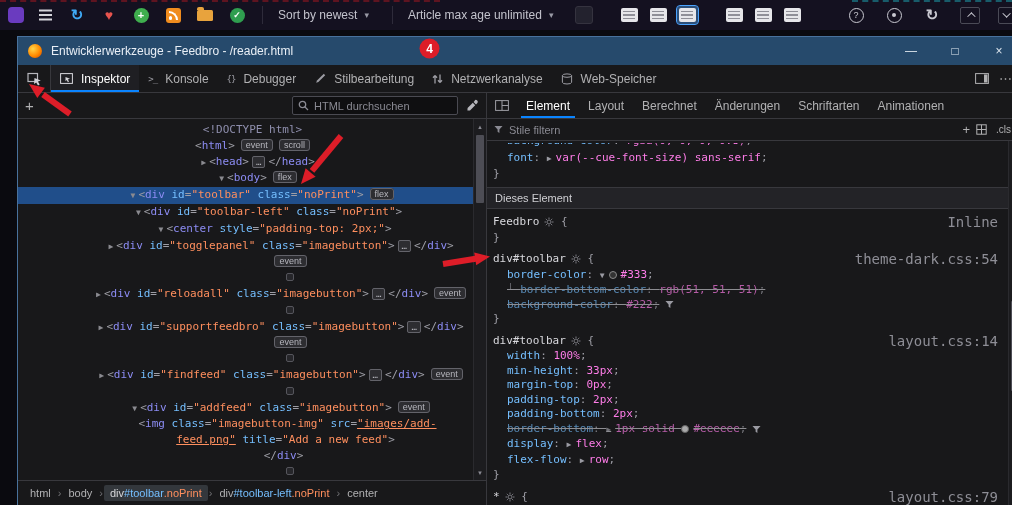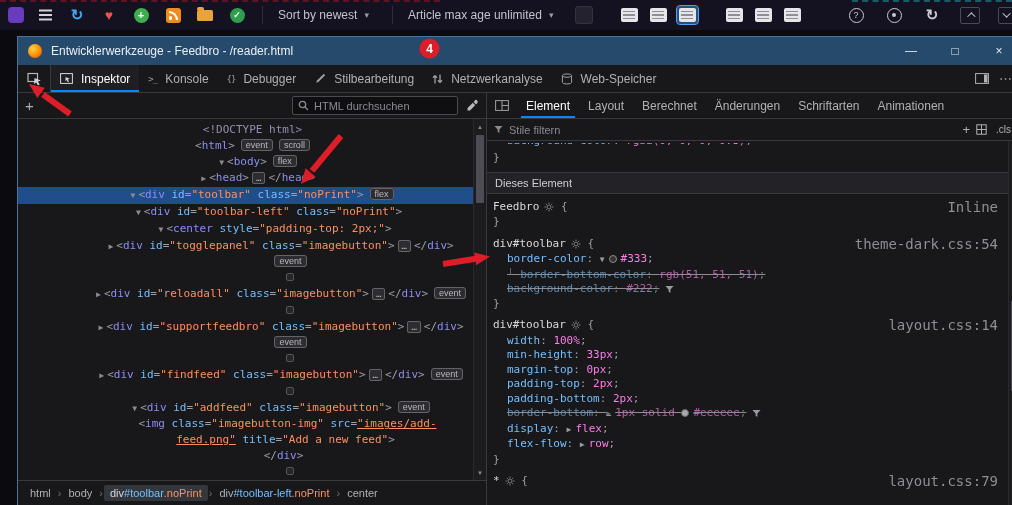--- a/index.html
+++ b/index.html
@@ -319,22 +319,22 @@
           <span class="eyedrop">
             <svg width="13" height="13" viewBox="0 0 13 13">
                 <path d="M8.6 1.2 a2 2 0 0 1 2.8 2.8 L10 5.4 7.6 3 9 1.6 Z M6.8 3.8 L9.2 6.2 L4 11.4 L1.4 11.6 L1.6 9 Z" fill="#b7b7bd"></path>
               </svg>
           </span>
         </div>
         <div class="mcontent">
           <div class="mlines">
               <div class="mline" style="padding-left: 14px;"><span class="doctype">&lt;!DOCTYPE html&gt;</span></div>
               <div class="mline" style="padding-left: 14px;"><span class="punct">&lt;</span><span class="tag">html</span><span class="punct">&gt;</span><span class="badge">event</span><span class="badge">scroll</span></div>
+              <div class="mline" style="padding-left: 22px;"><span class="expander">▶</span><span class="punct">&lt;</span><span class="tag">head</span><span class="punct">&gt;</span><span class="ellipsisbox">…</span><span class="punct">&lt;/</span><span class="tag">head</span><span class="punct">&gt;</span></div>
               <div class="mline" style="padding-left: 22px;"><span class="expander">▼</span><span class="punct">&lt;</span><span class="tag">body</span><span class="punct">&gt;</span><span class="badge">flex</span></div>
-              <div class="mline" style="padding-left: 22px;"><span class="expander">▶</span><span class="punct">&lt;</span><span class="tag">head</span><span class="punct">&gt;</span><span class="ellipsisbox">…</span><span class="punct">&lt;/</span><span class="tag">head</span><span class="punct">&gt;</span></div>
               <div class="mline selected" style="padding-left: 30px;"><span class="expander">▼</span><span class="punct">&lt;</span><span class="tag">div</span><span class="attr"> id</span><span class="punct">=</span><span class="val">"toolbar"</span><span class="attr"> class</span><span class="punct">=</span><span class="val">"noPrint"</span><span class="punct">&gt;</span><span class="badge">flex</span></div>
               <div class="mline" style="padding-left: 44px;"><span class="expander">▼</span><span class="punct">&lt;</span><span class="tag">div</span><span class="attr"> id</span><span class="punct">=</span><span class="val">"toolbar-left"</span><span class="attr"> class</span><span class="punct">=</span><span class="val">"noPrint"</span><span class="punct">&gt;</span></div>
               <div class="mline" style="padding-left: 56px;"><span class="expander">▼</span><span class="punct">&lt;</span><span class="tag">center</span><span class="attr"> style</span><span class="punct">=</span><span class="val">"padding-top: 2px;"</span><span class="punct">&gt;</span></div>
               <div class="mline" style="padding-left: 68px;"><span class="expander">▶</span><span class="punct">&lt;</span><span class="tag">div</span><span class="attr"> id</span><span class="punct">=</span><span class="val">"togglepanel"</span><span class="attr"> class</span><span class="punct">=</span><span class="val">"imagebutton"</span><span class="punct">&gt;</span><span class="ellipsisbox">…</span><span class="punct">&lt;/</span><span class="tag">div</span><span class="punct">&gt;</span></div>
               <div class="mline" style="padding-left: 84px;"><span class="badge">event</span></div>
               <div class="mline" style="padding-left: 88px;"><span class="nodebox"></span></div>
               <div class="mline" style="padding-left: 68px;"><span class="expander">▶</span><span class="punct">&lt;</span><span class="tag">div</span><span class="attr"> id</span><span class="punct">=</span><span class="val">"reloadall"</span><span class="attr"> class</span><span class="punct">=</span><span class="val">"imagebutton"</span><span class="punct">&gt;</span><span class="ellipsisbox">…</span><span class="punct">&lt;/</span><span class="tag">div</span><span class="punct">&gt;</span><span class="badge">event</span></div>
               <div class="mline" style="padding-left: 88px;"><span class="nodebox"></span></div>
               <div class="mline" style="padding-left: 68px;"><span class="expander">▶</span><span class="punct">&lt;</span><span class="tag">div</span><span class="attr"> id</span><span class="punct">=</span><span class="val">"supportfeedbro"</span><span class="attr"> class</span><span class="punct">=</span><span class="val">"imagebutton"</span><span class="punct">&gt;</span><span class="ellipsisbox">…</span><span class="punct">&lt;/</span><span class="tag">div</span><span class="punct">&gt;</span></div>
               <div class="mline" style="padding-left: 84px;"><span class="badge">event</span></div>
@@ -423,20 +423,23 @@
               </svg>
           </span>
           <span class="clsbtn">.cls</span>
         </div>
         <div class="rcontent">
           <div class="rules">
               <div class="rblock">
                 <div class="rdecl clipped">
                   <span class="dinner"><span class="dprop">background-color</span><span class="dpunct">: </span><span class="dval">rgba(0, 0, 0, 0.8)</span><span class="dpunct">;</span></span>
                 </div>
+                <div class="rdecl">
+                  <span class="dinner"><span class="dprop">font</span><span class="dpunct">: </span><span class="dexp">▶</span><span class="dval">var(--cue-font-size) sans-serif</span><span class="dpunct">;</span></span>
+                </div>
                 <div class="rclose">}</div>
               </div>
               <div class="sectionbar">Dieses Element</div>
               <div class="rblock">
                 <div class="rhead">
                   <span class="rsel">Feedbro</span>
                   <span class="gearicon">
                     <svg width="10" height="10" viewBox="0 0 10 10" stroke="#8d8d95" fill="none">
                       <circle cx="5" cy="5" r="2"></circle>
                       <path d="M5 0.5V2 M5 8V9.5 M0.5 5H2 M8 5H9.5 M1.8 1.8L2.9 2.9 M7.1 7.1L8.2 8.2 M8.2 1.8L7.1 2.9 M2.9 7.1L1.8 8.2"></path>

